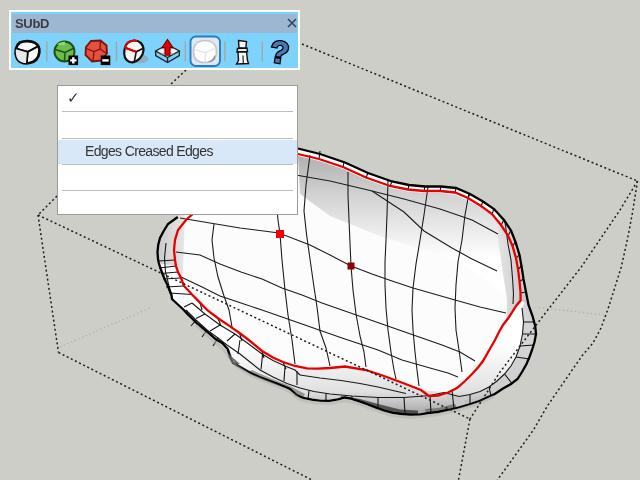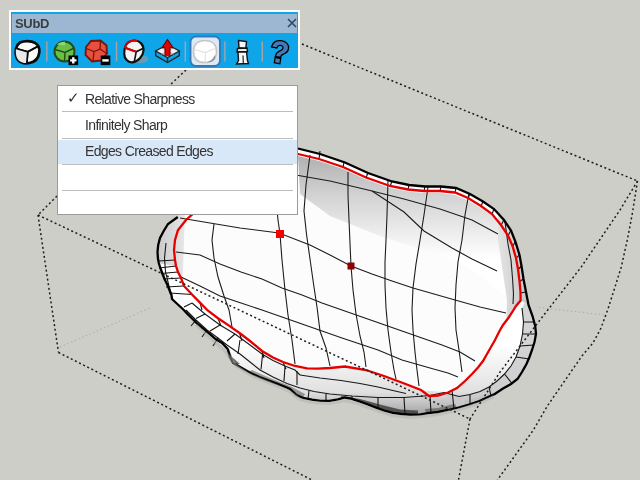--- a/index.html
+++ b/index.html
@@ -1,19 +1,19 @@
 <!DOCTYPE html>
 <html><head>
 <meta charset="utf-8">
 <style>
   html,body{margin:0;padding:0;}
   body{width:640px;height:480px;overflow:hidden;position:relative;background:#cecec8;
        font-family:"Liberation Sans",sans-serif;}
   #scene{position:absolute;left:0;top:0;}
-  #toolbar{position:absolute;left:9px;top:10px;width:291px;height:60px;background:#0ea5e9;
+  #toolbar{position:absolute;left:9px;top:10px;width:291px;height:60px;background:#7dd3fc;
            box-shadow:inset 0 0 0 2px #ffffff;}
   #titlebar{position:absolute;left:3px;top:4px;width:285px;height:19px;background:#9db7d3;}
   #titletext{position:absolute;left:3px;top:2px;font-size:13px;font-weight:bold;color:#3d3d3d;letter-spacing:-0.3px;}
   #menu{position:absolute;left:57px;top:85px;width:241px;height:130px;background:#ffffff;
         border:1px solid #9b9b9b;box-sizing:border-box;}
   .mi{position:absolute;left:0;width:239px;height:26px;font-size:14px;color:#333;letter-spacing:-0.65px;}
   .mi span{position:absolute;left:27px;top:5px;white-space:nowrap;}
   .sep{position:absolute;left:4px;width:231px;height:1px;background:#bdbdbd;}
   #hl{position:absolute;left:0px;top:54px;width:239px;height:24px;background:#d9e8f8;}
 </style>
@@ -199,26 +199,22 @@
       <g transform="rotate(9 280 52)">
         <text x="270" y="63" font-family="'Liberation Sans'" font-weight="bold" font-size="31" fill="#4779b5" stroke="#000" stroke-width="2.6" paint-order="stroke">?</text>
       </g>
     </g>
   </svg>
 </div>
 
 <div id="menu">
   <div class="mi" style="top:0">
       <span id="chk1" style="left:9px;top:3px;font-size:15px;letter-spacing:0">✓</span>
-      <span>Relative Sharpness</span>
     </div>
   <div class="sep" style="top:25px"></div>
-  <div class="mi" style="top:26px">
-      <span>Infinitely Sharp</span>
-    </div>
   <div class="sep" style="top:52px"></div>
   <div id="hl"></div>
   <div class="mi" style="top:52px">
       <span>Edges Creased Edges</span>
     </div>
   <div class="sep" style="top:78px"></div>
   <div class="sep" style="top:104px"></div>
 </div>
 
 </body></html>

